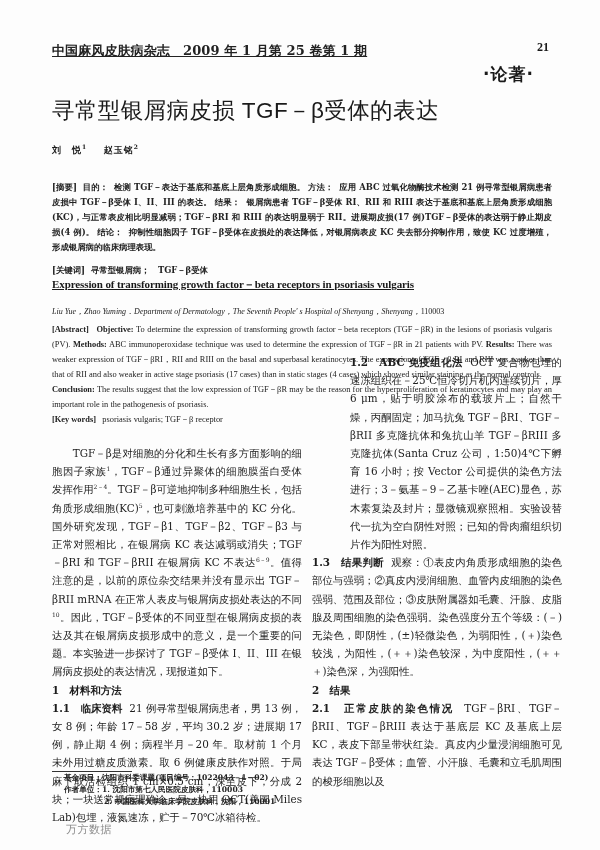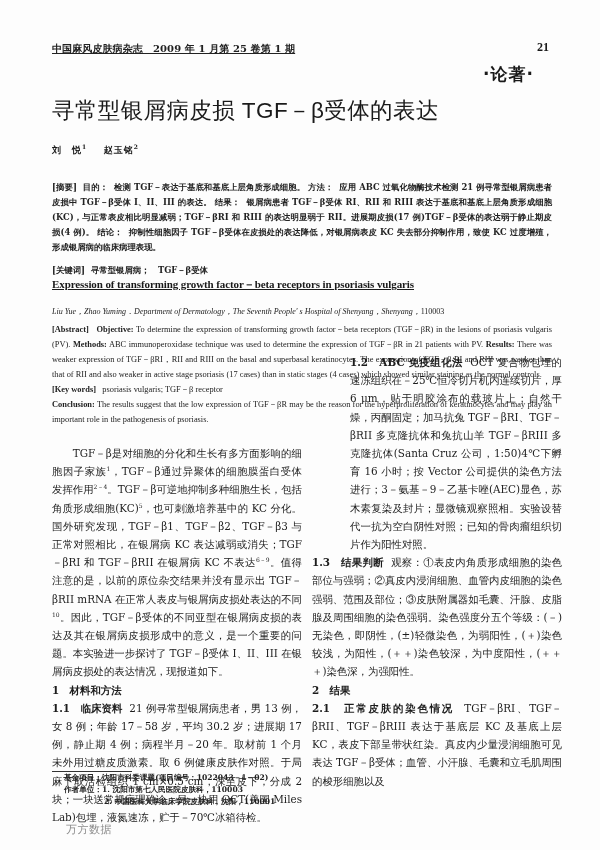--- a/index.html
+++ b/index.html
@@ -1,21 +1,21 @@
 <!DOCTYPE html>
 <html><head>
 <meta charset="utf-8">
 <style>
   html, body { margin: 0; padding: 0; }
   body {
     width: 600px; height: 850px; background: #fdfdfd; position: relative; overflow: hidden;
     font-family: "DejaVu Serif", "Liberation Serif", serif; color: #1a1a1a;
   }
   .running-head {
-    position: absolute; left: 52px; top: 42px; font-size: 10px; font-weight: bold;
+    position: absolute; left: 52px; top: 42px; font-size: 13px; font-weight: bold;
     text-decoration: underline; letter-spacing: 0.1px; color: #222;
   }
   .page-number {
     position: absolute; left: 537px; top: 40px; font-size: 12px; font-weight: bold;
     font-family: "Liberation Serif", serif;
   }
   .section-tag {
     position: absolute; left: 483px; top: 63px; font-size: 17px; font-weight: bold; letter-spacing: 1px;
     font-family: "DejaVu Sans", sans-serif;
   }
@@ -112,26 +112,26 @@
   <div>
     <span class="lbl">[Abstract]</span>&nbsp;&nbsp;
     <span class="lbl">Objective:</span>
     <span>To determine the expression of transforming growth factor－beta receptors (TGF－βR) in the lesions of psoriasis vulgaris (PV).</span>
     <span class="lbl">Methods:</span>
     <span>ABC immunoperoxidase technique was used to determine the expression of TGF－βR in 21 patients with PV.</span>
     <span class="lbl">Results:</span>
     <span>There was weaker expression of TGF－βRI，RII and RIII on the basal and superbasal keratinocytes. The expression of TGF－β RI and RIII was weaker than that of RII and also weaker in active stage psoriasis (17 cases) than in static stages (4 cases) which showed similar staining as the normal controls.</span>
   </div>
   <div>
+    <span class="lbl">Conclusion:</span>
+    <span>The results suggest that the low expression of TGF－βR may be the reason for the hyperproliferation of keratinocytes and may play an important role in the pathogenesis of psoriasis.</span>
+  </div>
+  <div>
     <span class="lbl">[Key words]</span>&nbsp;&nbsp;
     <span>psoriasis vulgaris; TGF－β receptor</span>
-  </div>
-  <div>
-    <span class="lbl">Conclusion:</span>
-    <span>The results suggest that the low expression of TGF－βR may be the reason for the hyperproliferation of keratinocytes and may play an important role in the pathogenesis of psoriasis.</span>
   </div>
 </div>
 
 <div class="col col-left">
   <p class="indent"><span>TGF－β是对细胞的分化和生长有多方面影响的细胞因子家族</span><sup>1</sup><span>，TGF－β通过异聚体的细胞膜蛋白受体发挥作用</span><sup>2－4</sup><span>。TGF－β可逆地抑制多种细胞生长，包括角质形成细胞(KC)</span><sup>5</sup><span>，也可刺激培养基中的 KC 分化。国外研究发现，TGF－β1、TGF－β2、TGF－β3 与正常对照相比，在银屑病 KC 表达减弱或消失；TGF－βRI 和 TGF－βRII 在银屑病 KC 不表达</span><sup>6－9</sup><span>。值得注意的是，以前的原位杂交结果并没有显示出 TGF－βRII mRNA 在正常人表皮与银屑病皮损处表达的不同</span><sup>10</sup><span>。因此，TGF－β受体的不同亚型在银屑病皮损的表达及其在银屑病皮损形成中的意义，是一个重要的问题。本实验进一步探讨了 TGF－β受体 I、II、III 在银屑病皮损处的表达情况，现报道如下。</span></p>
   <p class="heading">1　材料和方法</p>
   <p><span class="sub-heading">1.1　临床资料</span>&nbsp;&nbsp;<span>21 例寻常型银屑病患者，男 13 例，女 8 例；年龄 17－58 岁，平均 30.2 岁；进展期 17 例，静止期 4 例；病程半月－20 年。取材前 1 个月未外用过糖皮质激素。取 6 例健康皮肤作对照。于局麻下取活检组织 1 cm×0.5 cm，深至皮下，分成 2 块；一块送常规病理确诊，另一块用 OCT(美国 Miles Lab)包埋，液氮速冻，贮于－70℃冰箱待检。</span></p>
 </div>
 
 <div class="col col-right" style="top:444px;">

